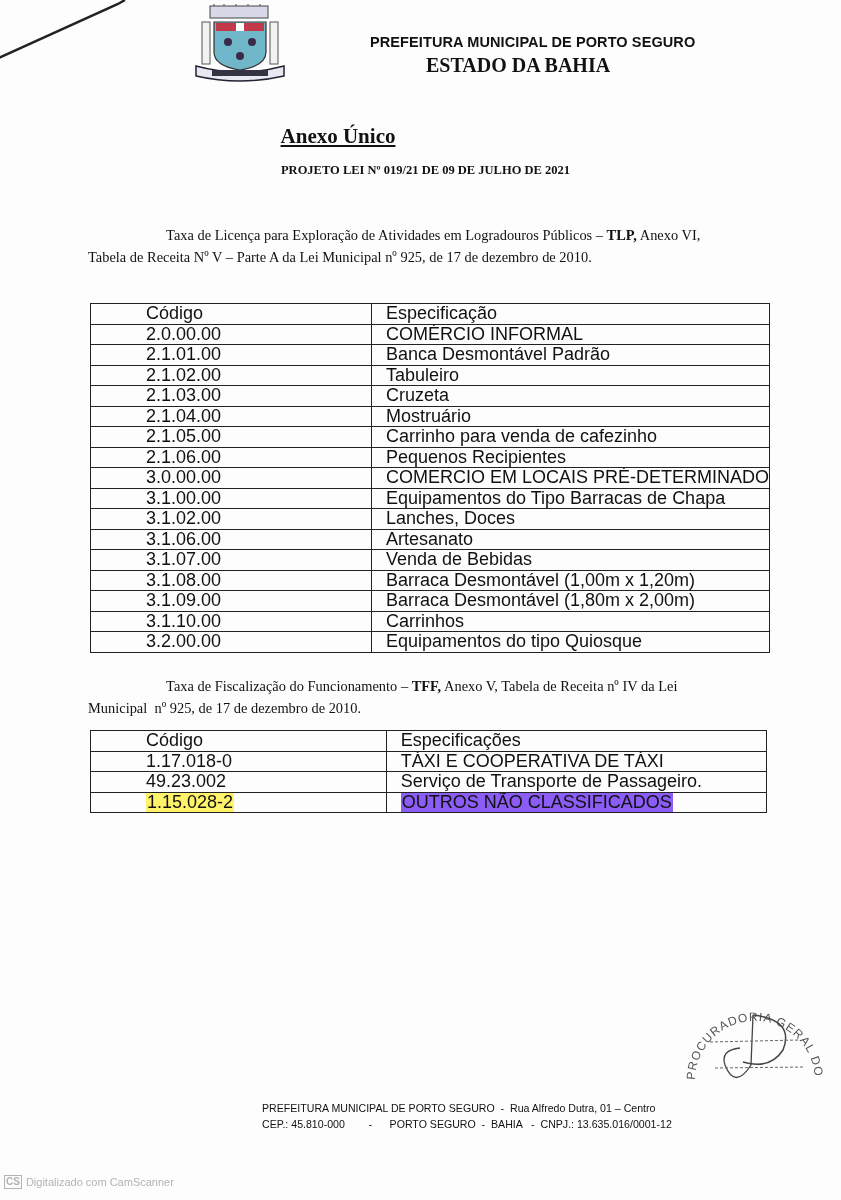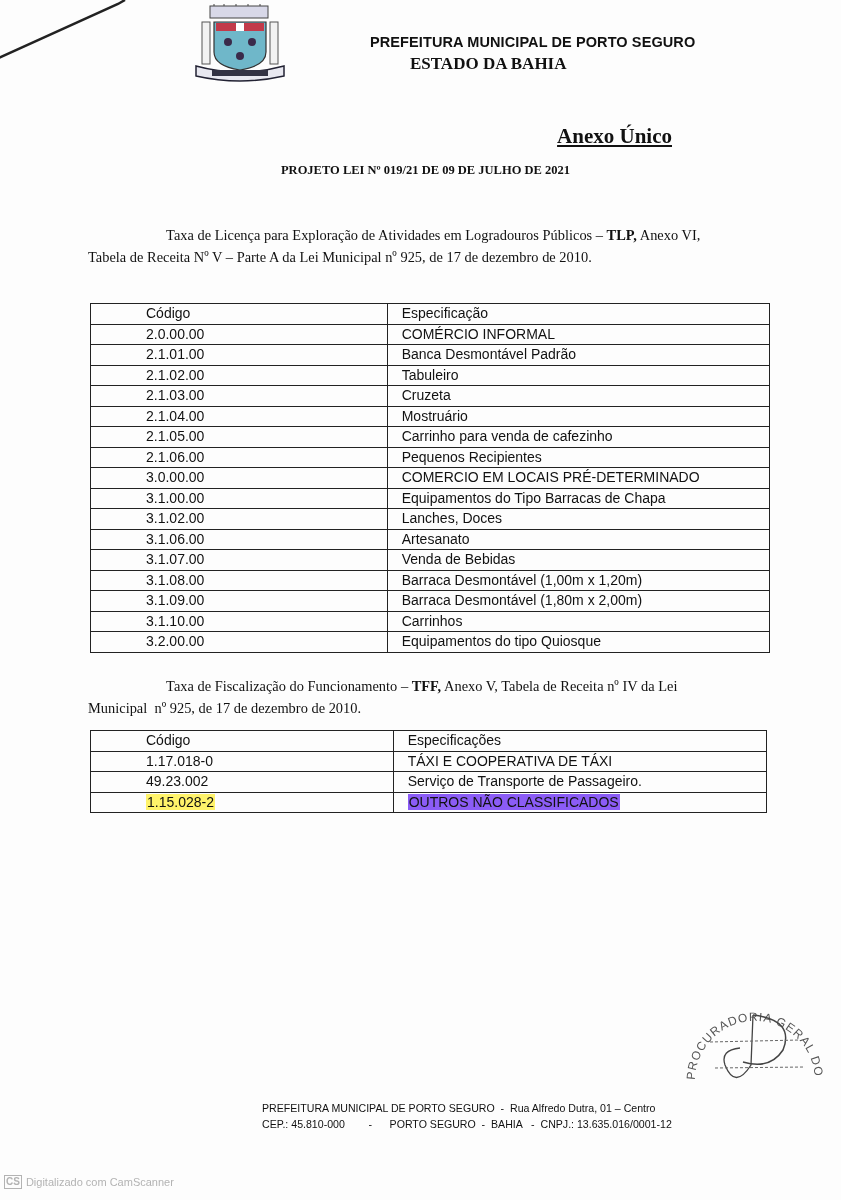--- a/index.html
+++ b/index.html
@@ -11,44 +11,44 @@
   .corner-mark {
     position: absolute; left: -10px; top: 0; width: 150px; height: 70px;
   }
   .crest { position: absolute; left: 192px; top: 4px; width: 96px; height: 78px; }
   .hdr-l1 {
     position: absolute; left: 370px; top: 34px; width: 440px;
     font-family: "Liberation Sans", sans-serif; font-weight: bold; font-size: 14.5px;
     letter-spacing: 0.1px;
   }
   .hdr-l2 {
-    position: absolute; left: 410px; top: 54px;
-    font-family: "Liberation Serif", serif; font-weight: bold; font-size: 17px;
+    position: absolute; left: 426px; top: 54px;
+    font-family: "Liberation Serif", serif; font-weight: bold; font-size: 20px;
   }
   .title {
-    position: absolute; left: 0; width: 668px; top: 124px; text-align: right;
+    position: absolute; left: 0; width: 668px; top: 124px; text-align: center;
     font-weight: bold; font-size: 21px; text-decoration: underline;
   }
   .title span { position: relative; left: 4px; }
   .subtitle {
     position: absolute; left: 0; width: 725px; top: 163px; text-align: center;
     font-weight: bold; font-size: 12.5px;
   }
   .subtitle span { position: relative; left: 63px; }
   .para {
     position: absolute; left: 88px; width: 720px; font-size: 15.5px; line-height: 22px;
     text-indent: 84px; transform: scaleX(0.93); transform-origin: left top;
     white-space: nowrap;
   }
   .para b { font-weight: bold; }
   .p1 { top: 224px; }
   .p2 { top: 675px; }
   table.grid {
     position: absolute; border-collapse: collapse;
-    font-family: "Liberation Sans", sans-serif; font-size: 14px;
+    font-family: "Liberation Sans", sans-serif; font-size: 18px;
   }
   table.grid td {
     border: 1.3px solid #222; height: 19.5px; padding: 0; line-height: 19px;
     white-space: nowrap; overflow: hidden;
   }
   table.grid td.c1 { width: 282px; padding-left: 55px; }
   table.grid td.c2 { width: 383px; padding-left: 14px; }
   .t1 { left: 90px; top: 303px; width: 680px; }
   .t1 td.c1 { width: 225px; padding-left: 54px; }
   .t1 td.c2 { width: 382px; }

